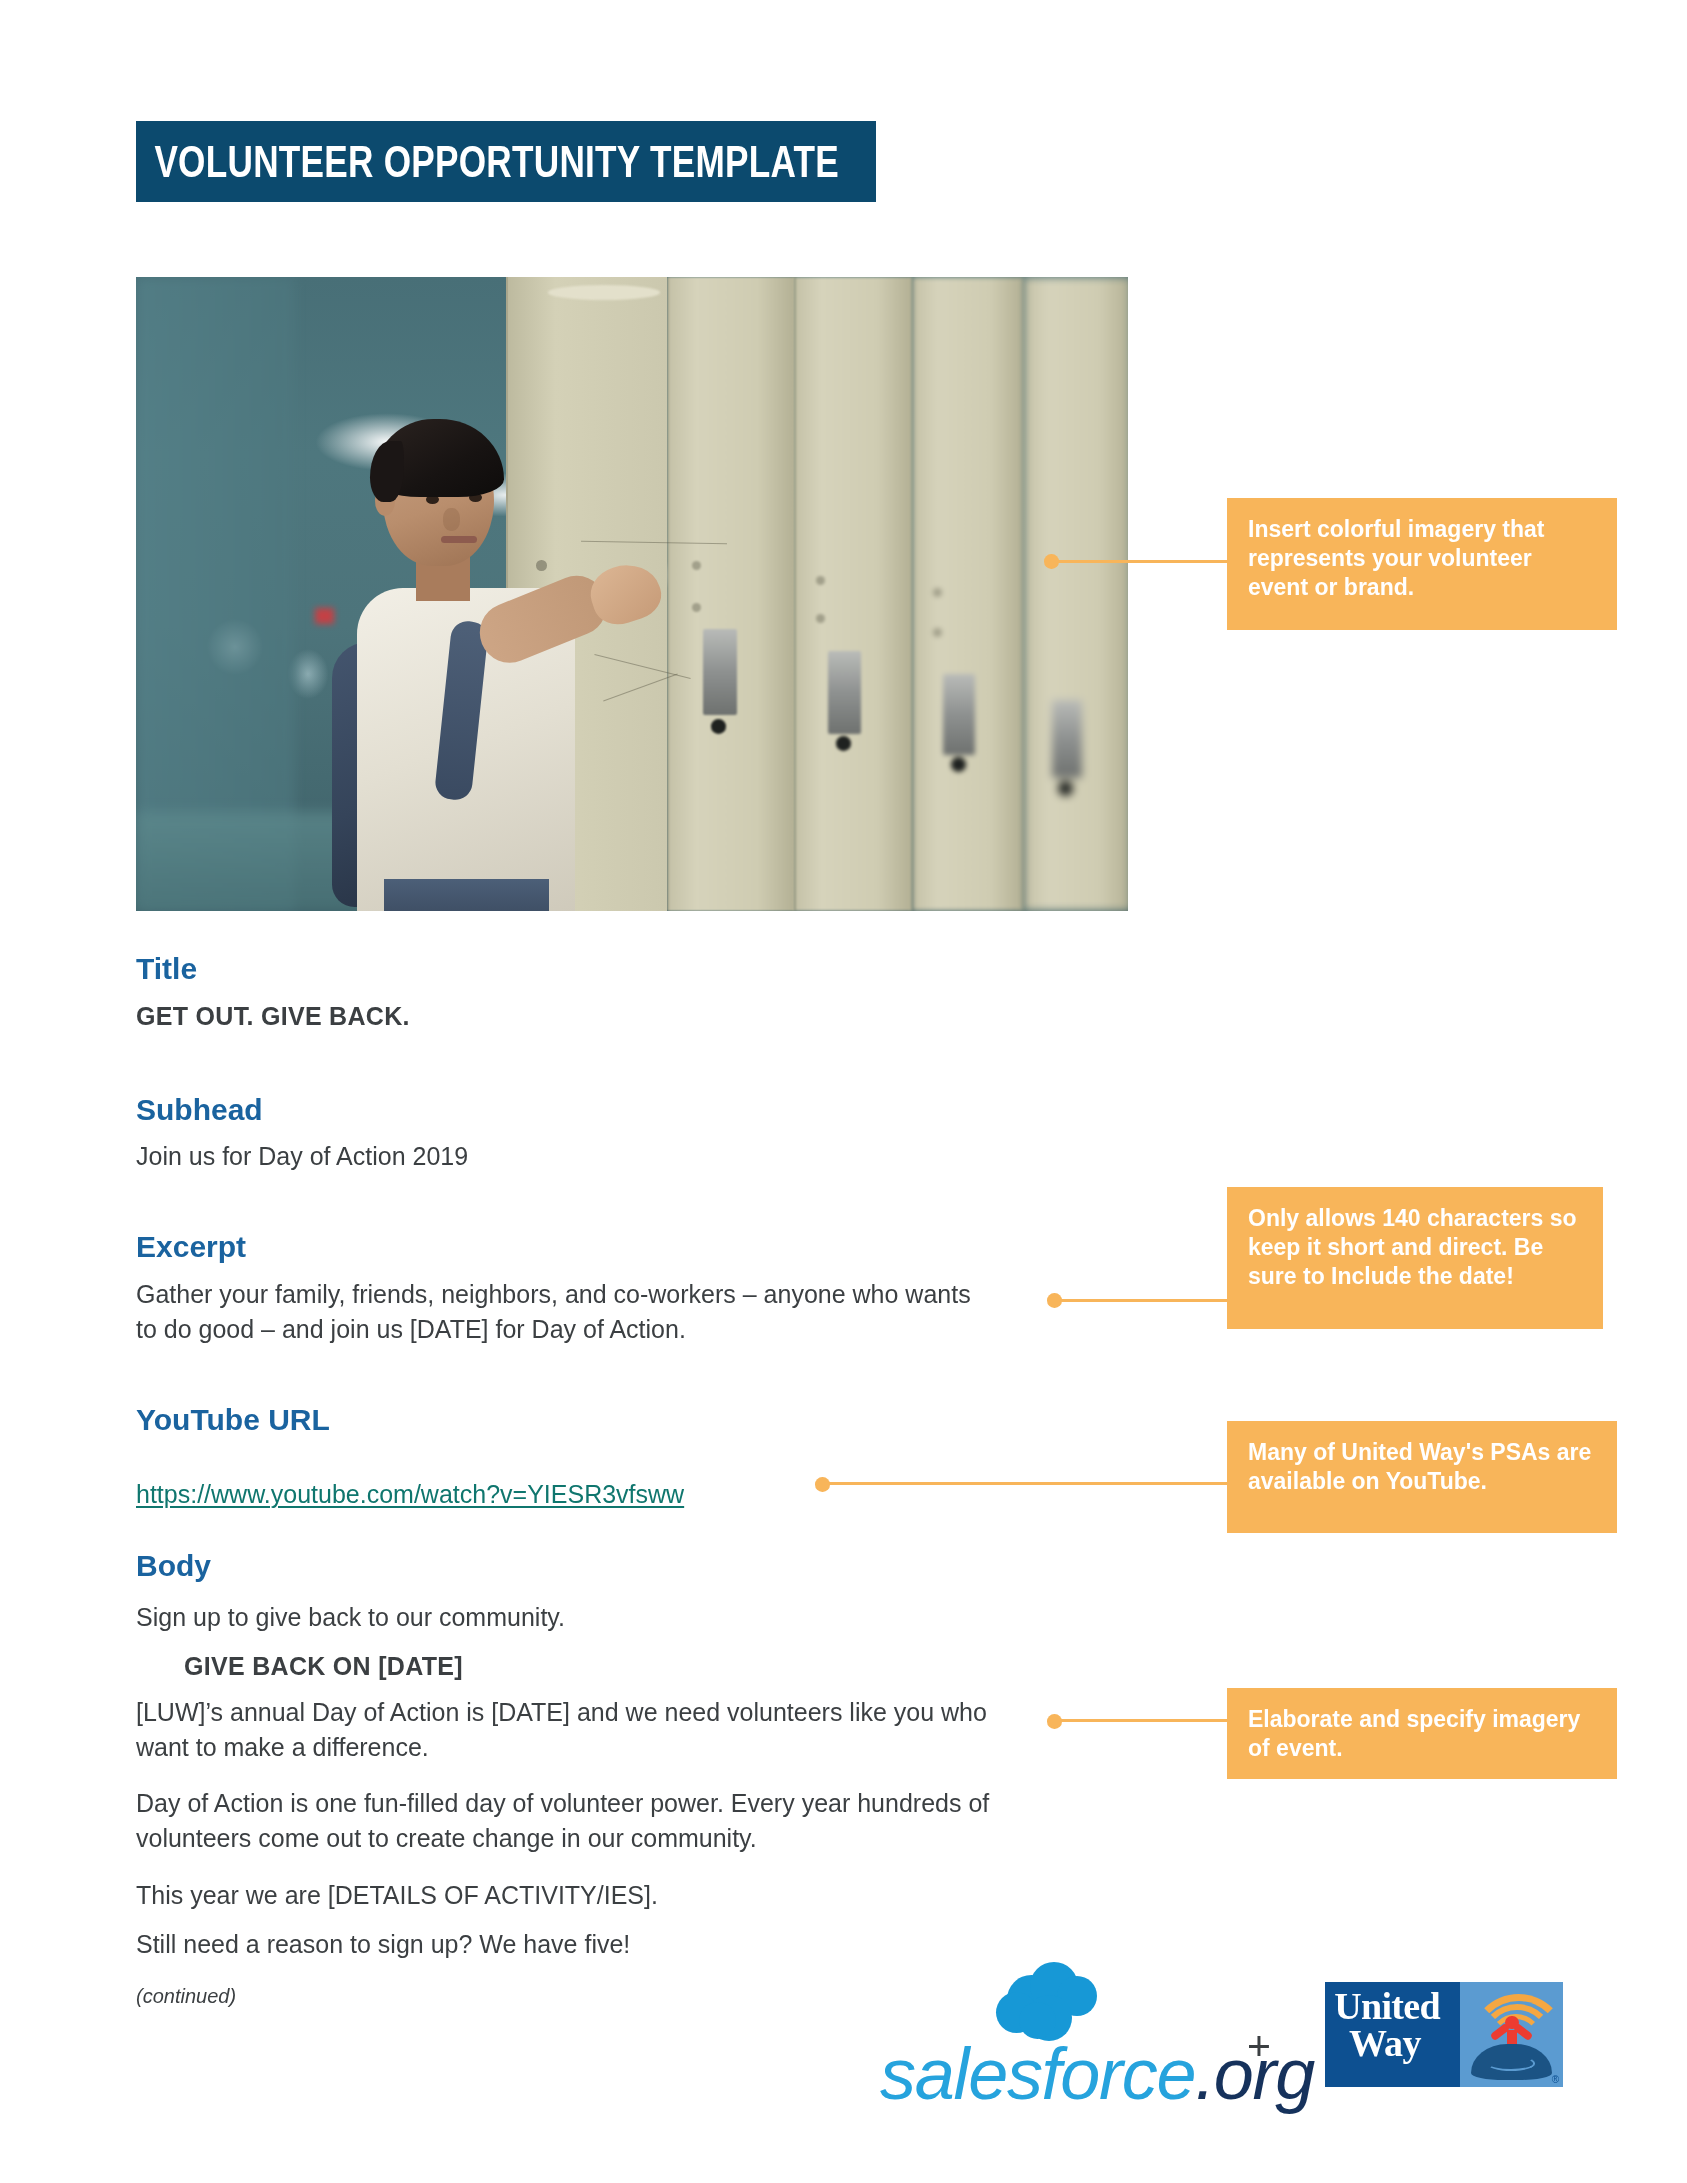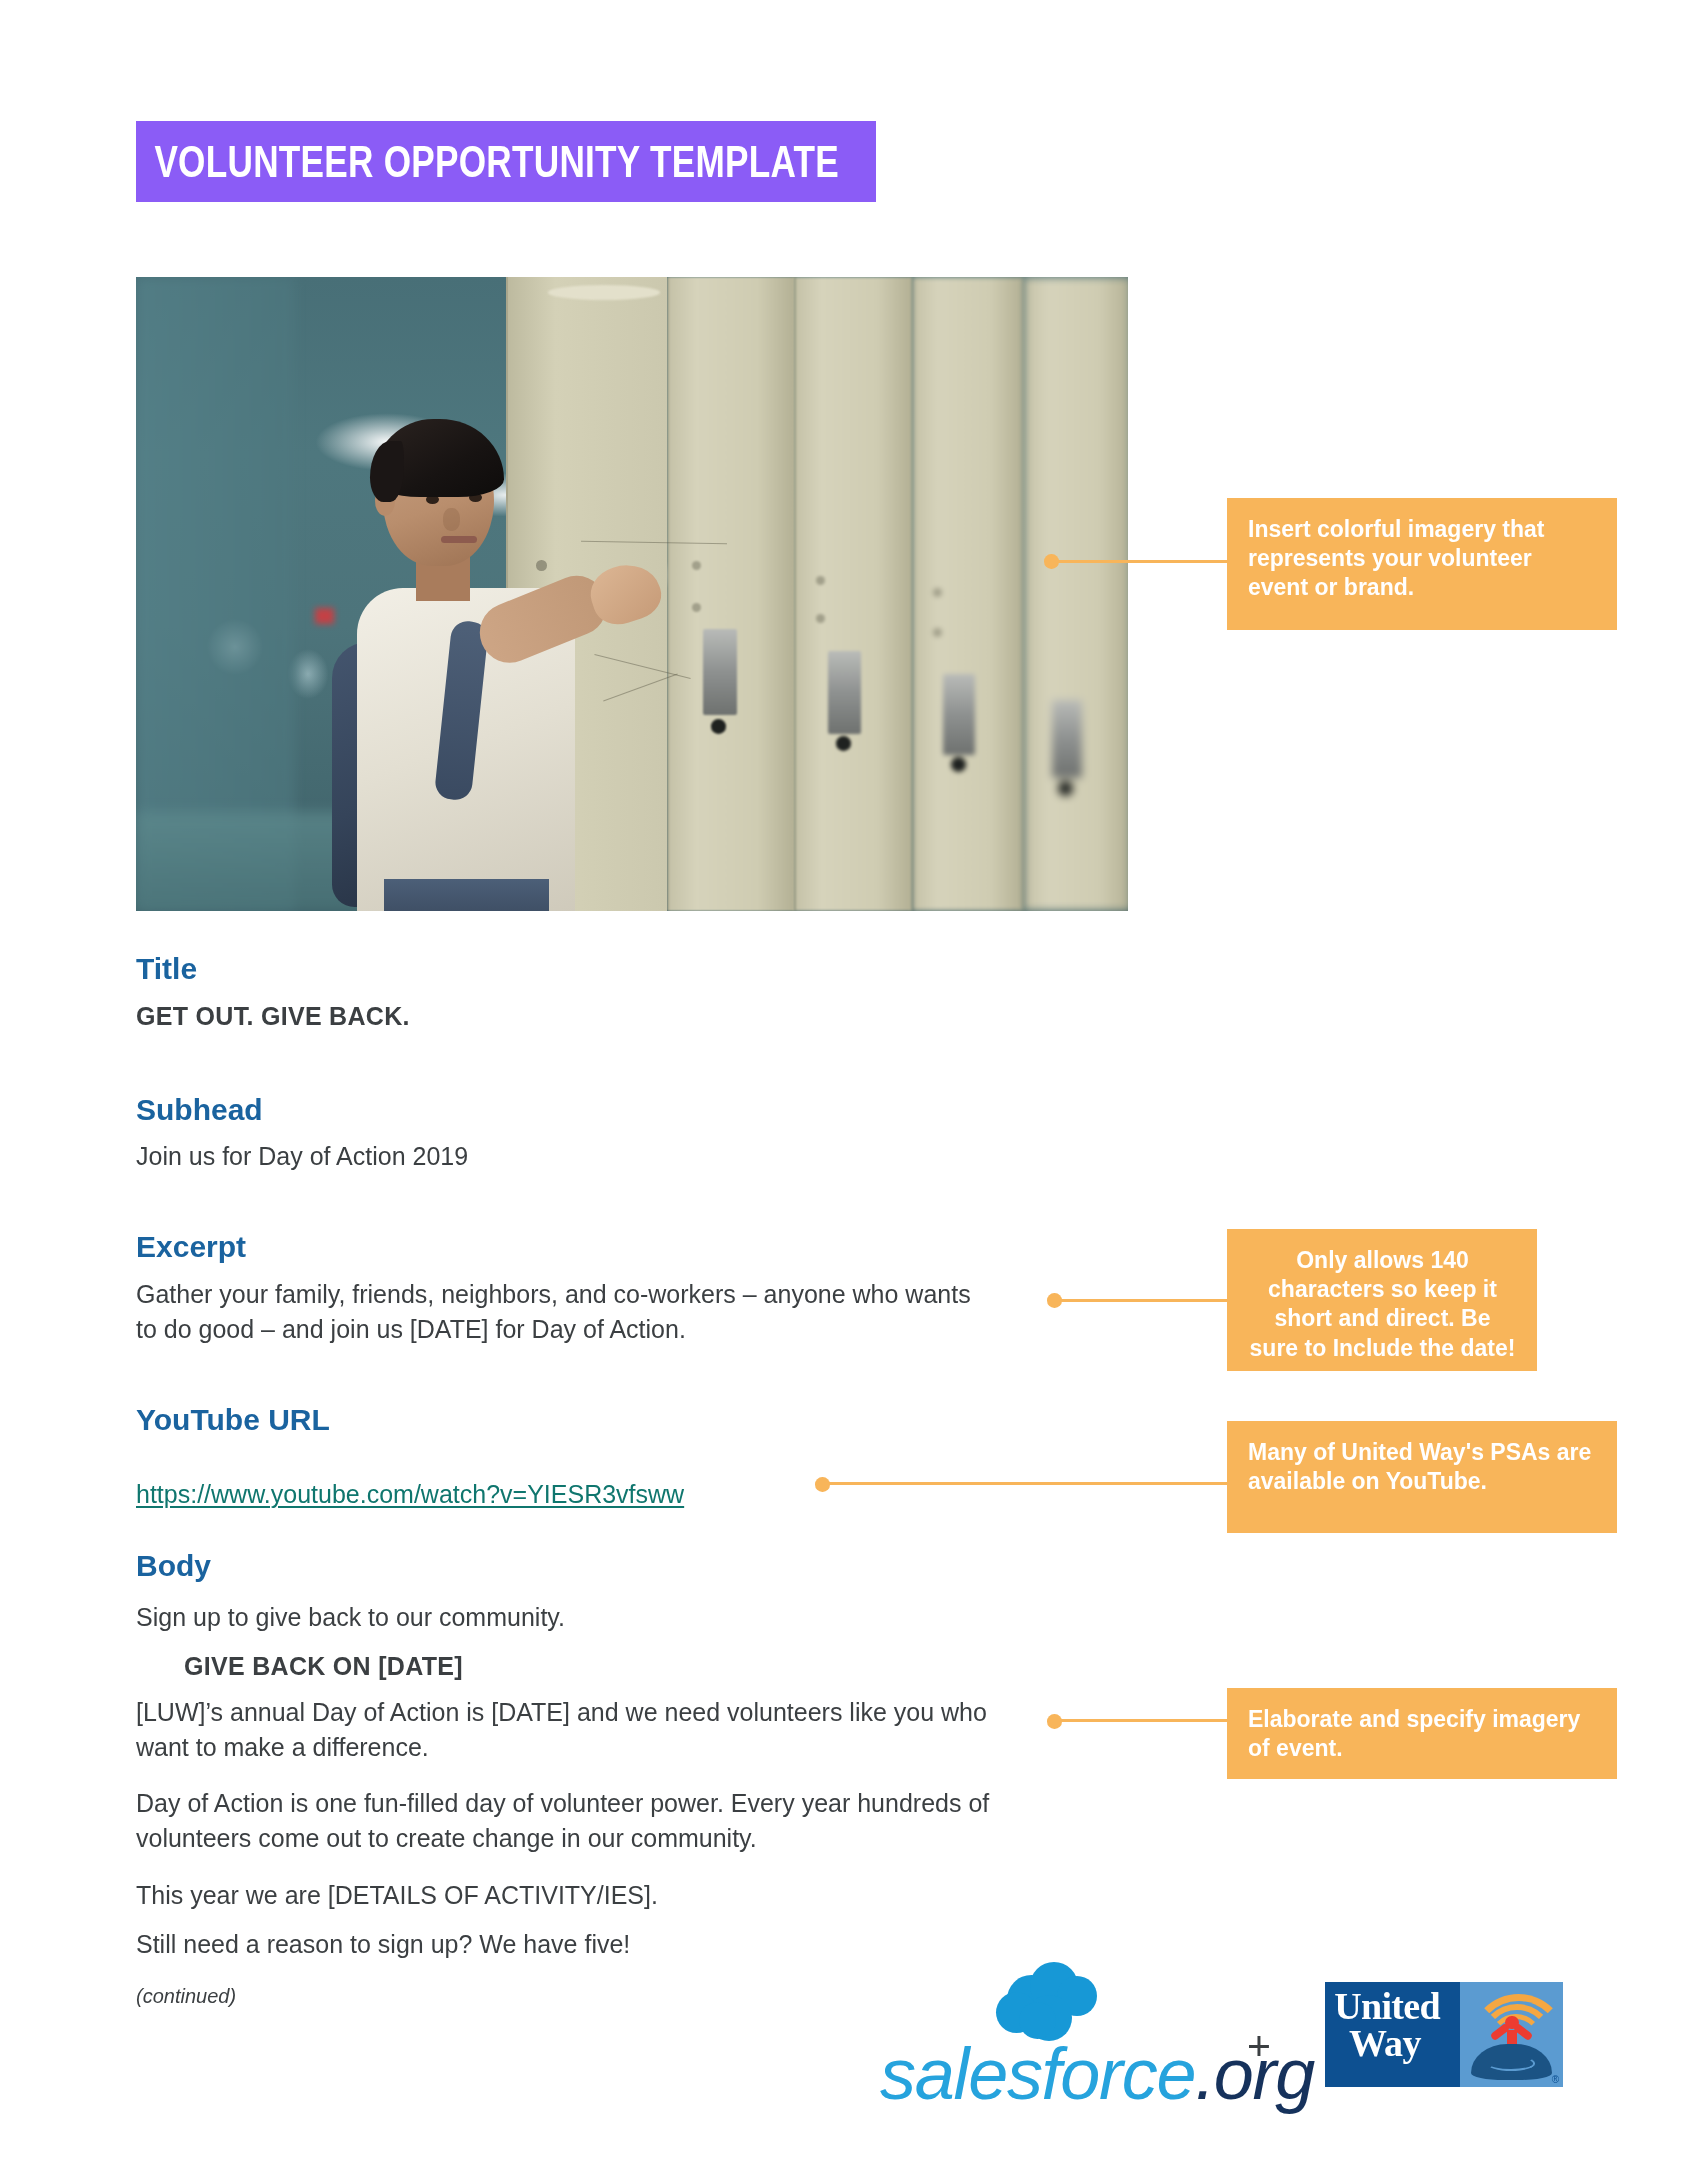--- a/index.html
+++ b/index.html
@@ -22,21 +22,21 @@
     overflow: hidden;
   }
 
   
   .header-banner {
     position: absolute;
     left: 136px;
     top: 121px;
     width: 740px;
     height: 81px;
-    background: #8b5cf6;
+    background: #0c4a6e;
     display: flex;
     align-items: center;
     text-align: right;
   }
   .header-title {
     color: #ffffff;
     font-family: "Liberation Sans Narrow", "Liberation Sans", sans-serif;
     font-weight: 700;
     font-size: 44px;
     letter-spacing: 0.3px;
@@ -352,21 +352,21 @@
     width: 14.6px;
     height: 14.6px;
     border-radius: 50%;
     background: #f8b55a;
   }
 
   #callout-image  { left: 1227px; top: 498px;  width: 390px; height: 132px; }
   #leader-image   { left: 1047px; top: 560px;  width: 185px; }
   #dot-image      { left: 1044px; top: 554px; }
 
-  #callout-excerpt { left: 1227px; top: 1229px; width: 310px; height: 142px; text-align: center; }
+  #callout-excerpt { left: 1227px; top: 1187px; width: 376px; height: 142px; }
   #leader-excerpt  { left: 1050px; top: 1299px; width: 182px; }
   #dot-excerpt     { left: 1047px; top: 1293px; }
 
   #callout-youtube { left: 1227px; top: 1421px; width: 390px; height: 112px; }
   #leader-youtube  { left: 818px; top: 1482px; width: 414px; }
   #dot-youtube     { left: 815px; top: 1477px; }
 
   #callout-body    { left: 1227px; top: 1688px; width: 390px; height: 91px; }
   #leader-body     { left: 1050px; top: 1719px; width: 182px; }
   #dot-body        { left: 1047px; top: 1714px; }

